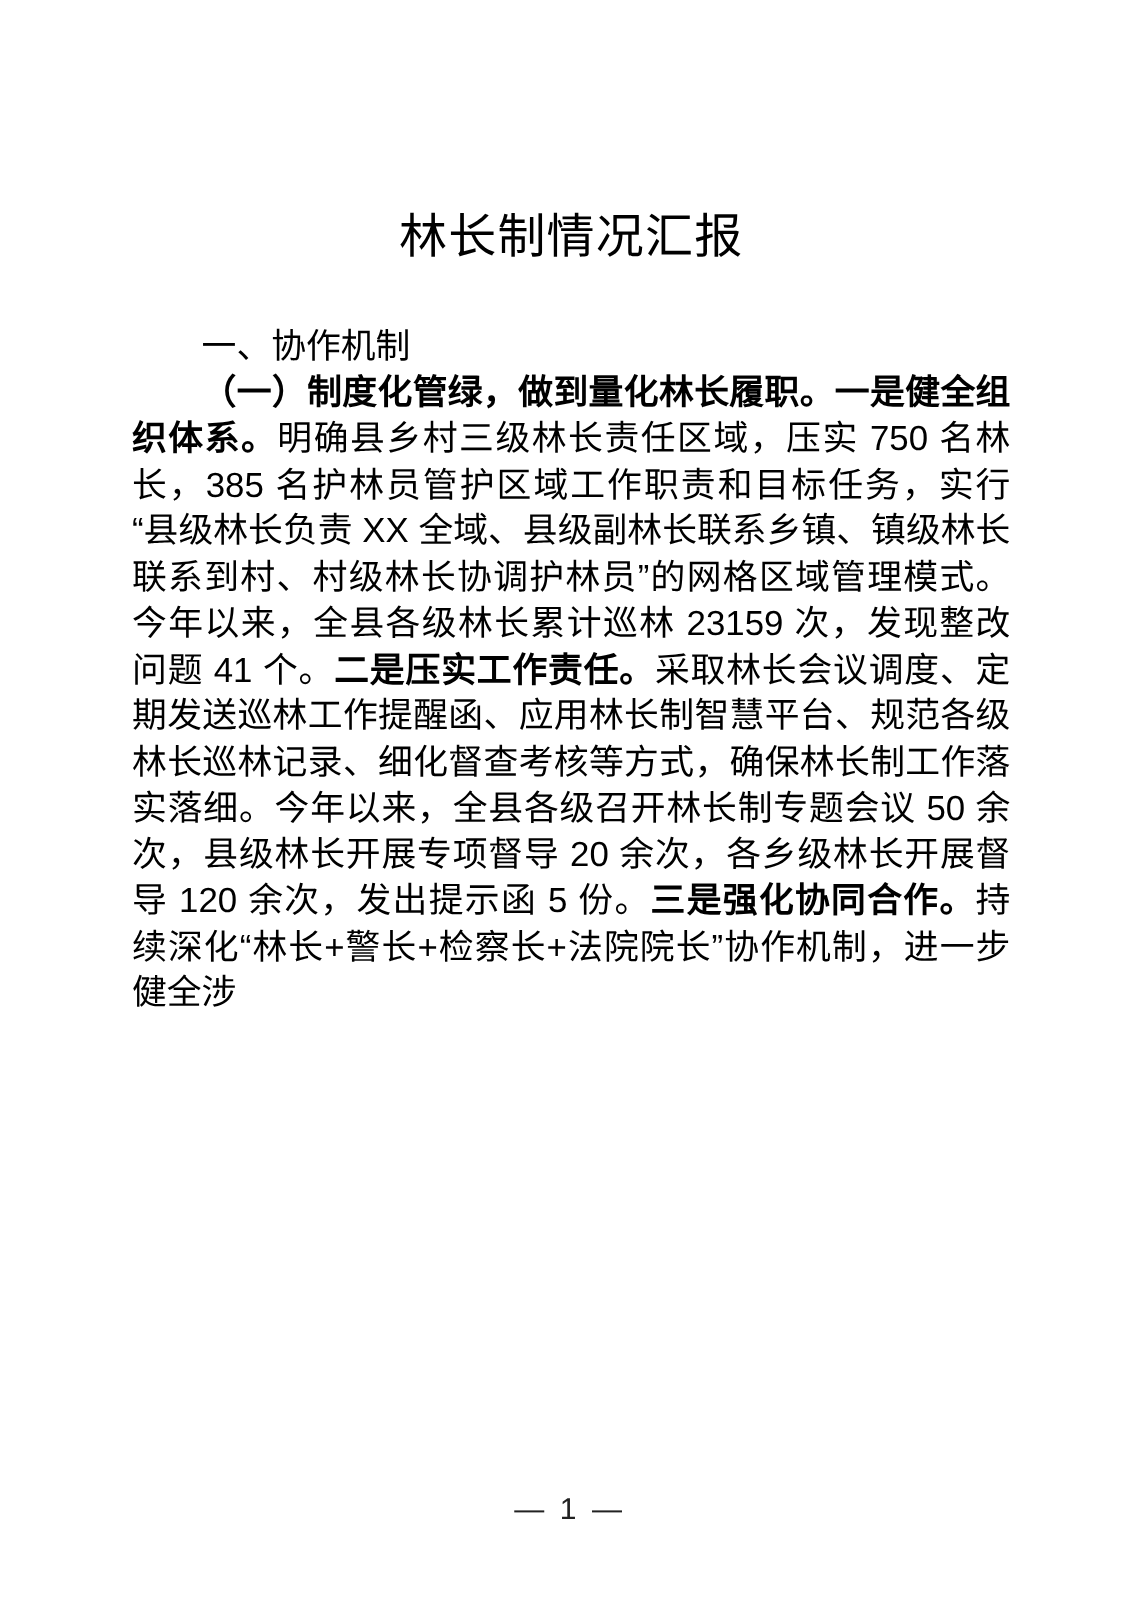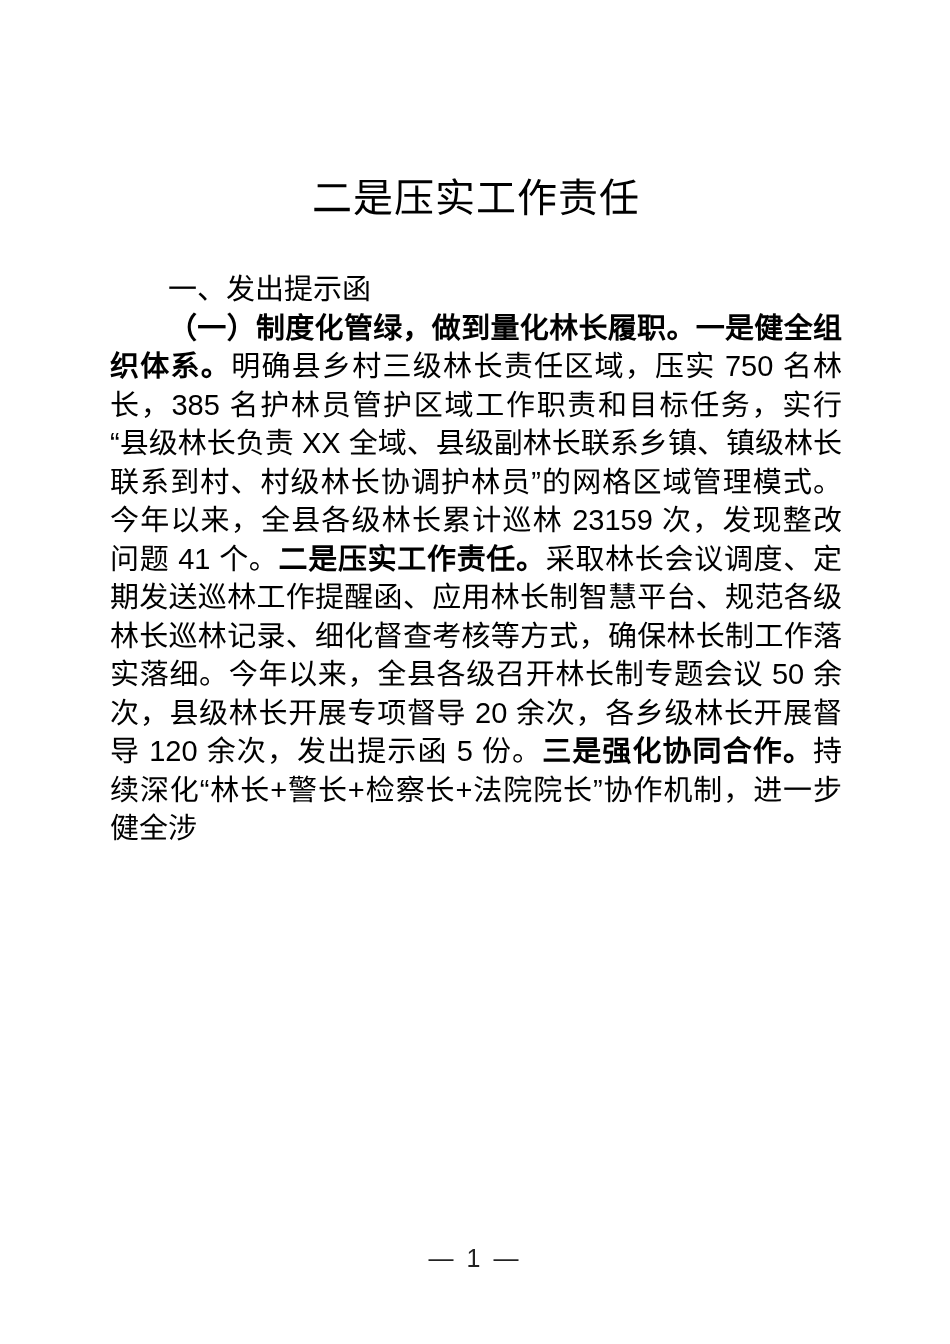--- a/index.html
+++ b/index.html
@@ -69,26 +69,26 @@
     letter-spacing: 3px;
   }
 </style>
 </head>
 <body>
 
 <div class="page">
 
   <div class="content">
 
-    <h1 class="doc-title">二是压实工作责任</h1>
+    <h1 class="doc-title">林长制情况汇报</h1>
 
     <div class="body-block">
 
 
-      <p class="para heading-plain">一、发出提示函</p>
+      <p class="para heading-plain">一、协作机制</p>
 
       <p class="para"><span class="b">（一）制度化管绿，做到量化林长履职。一是健全组织体系。</span><span>明确县乡村三级林长责任区域，压实 750 名林长，385 名护林员管护区域工作职责和目标任务，实行“县级林长负责 XX 全域、县级副林长联系乡镇、镇级林长联系到村、村级林长协调护林员”的网格区域管理模式。今年以来，全县各级林长累计巡林 23159 次，发现整改问题 41 个。</span><span class="b">二是压实工作责任。</span><span>采取林长会议调度、定期发送巡林工作提醒函、应用林长制智慧平台、规范各级林长巡林记录、细化督查考核等方式，确保林长制工作落实落细。今年以来，全县各级召开林长制专题会议 50 余次，县级林长开展专项督导 20 余次，各乡级林长开展督导 120 余次，发出提示函 5 份。</span><span class="b">三是强化协同合作。</span><span>持续深化“林长+警长+检察长+法院院长”协作机制，进一步健全涉</span></p>
 
     </div>
   </div>
 
   <div class="page-footer">— 1 —</div>
 
 </div>
 

